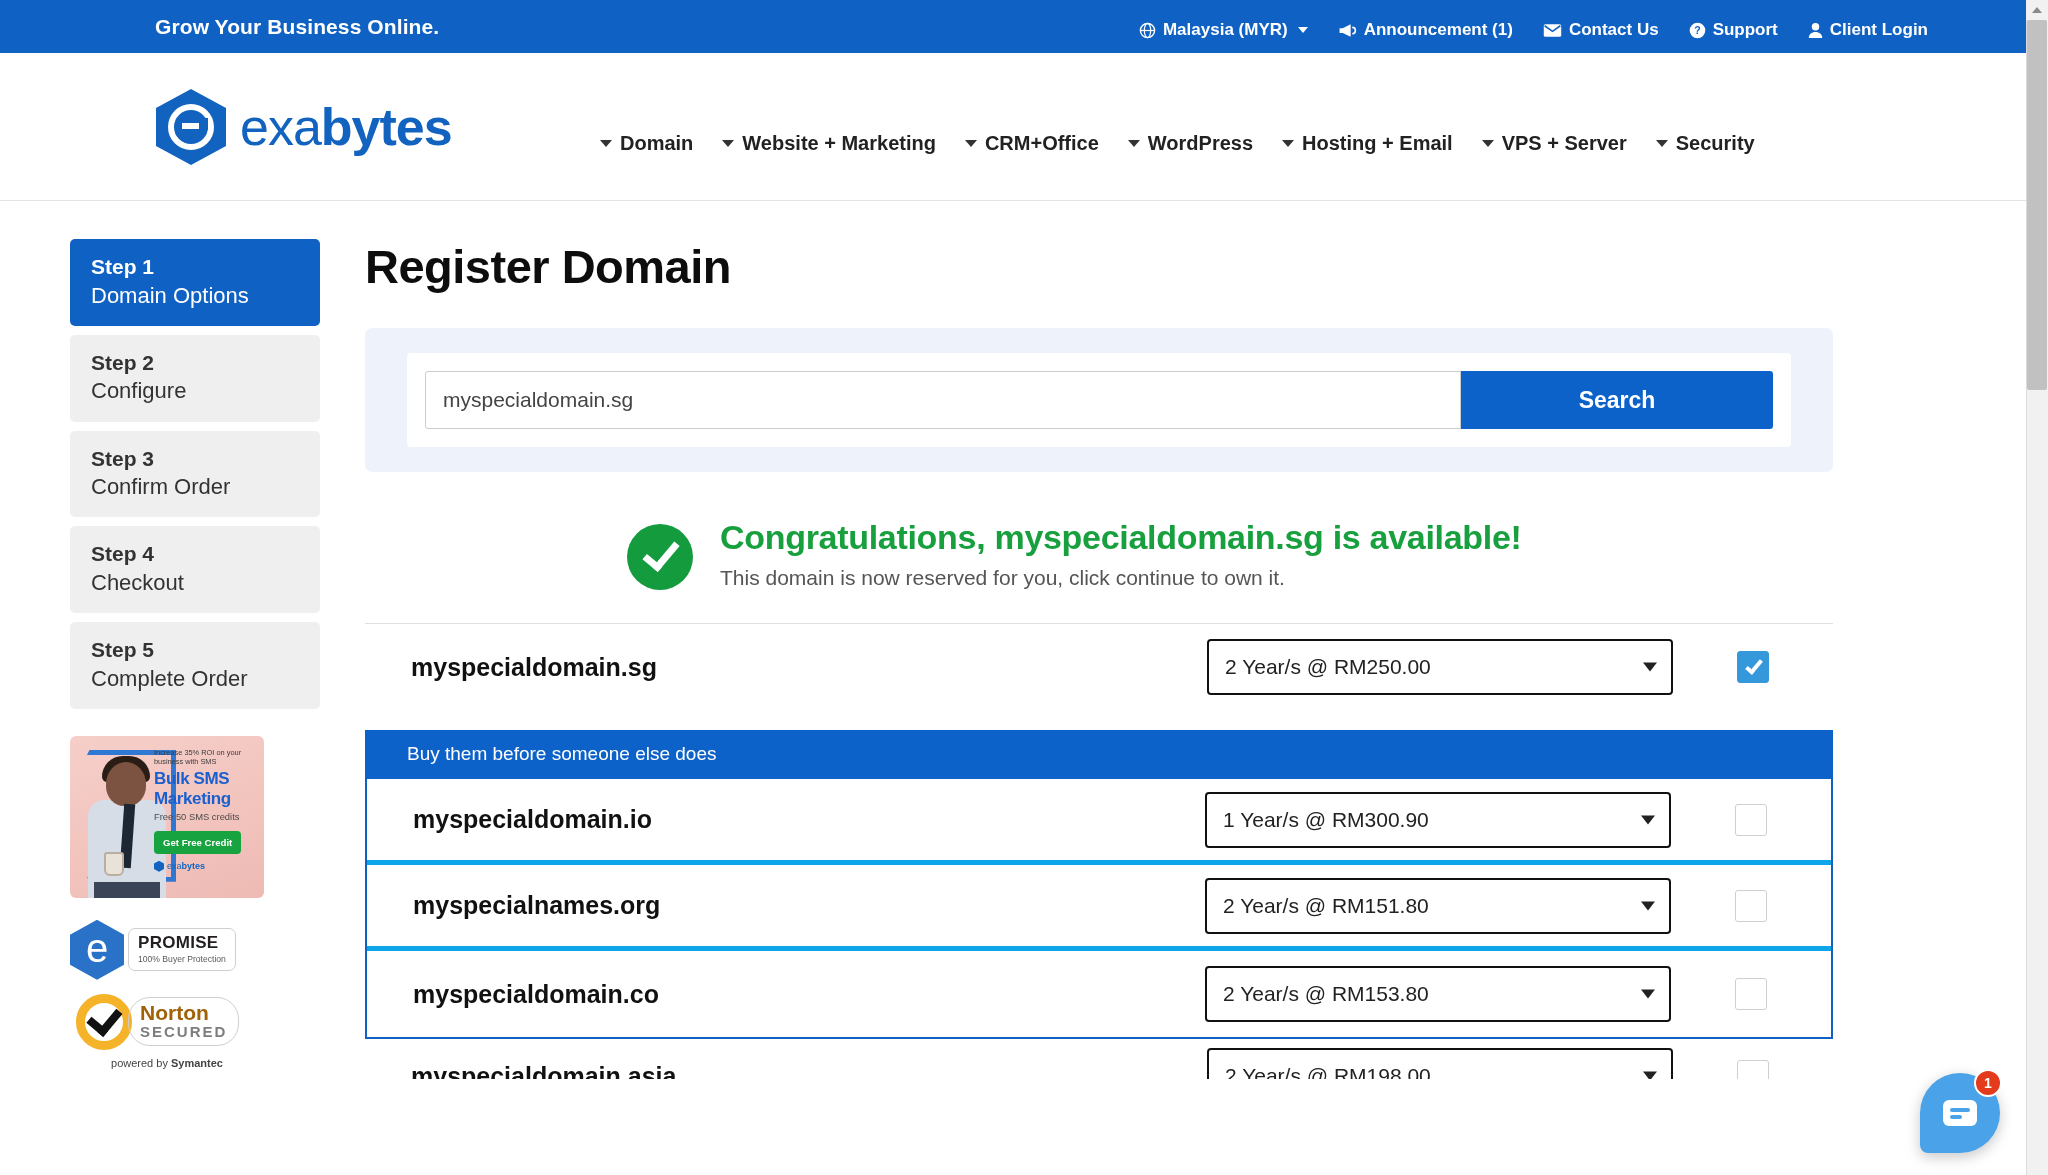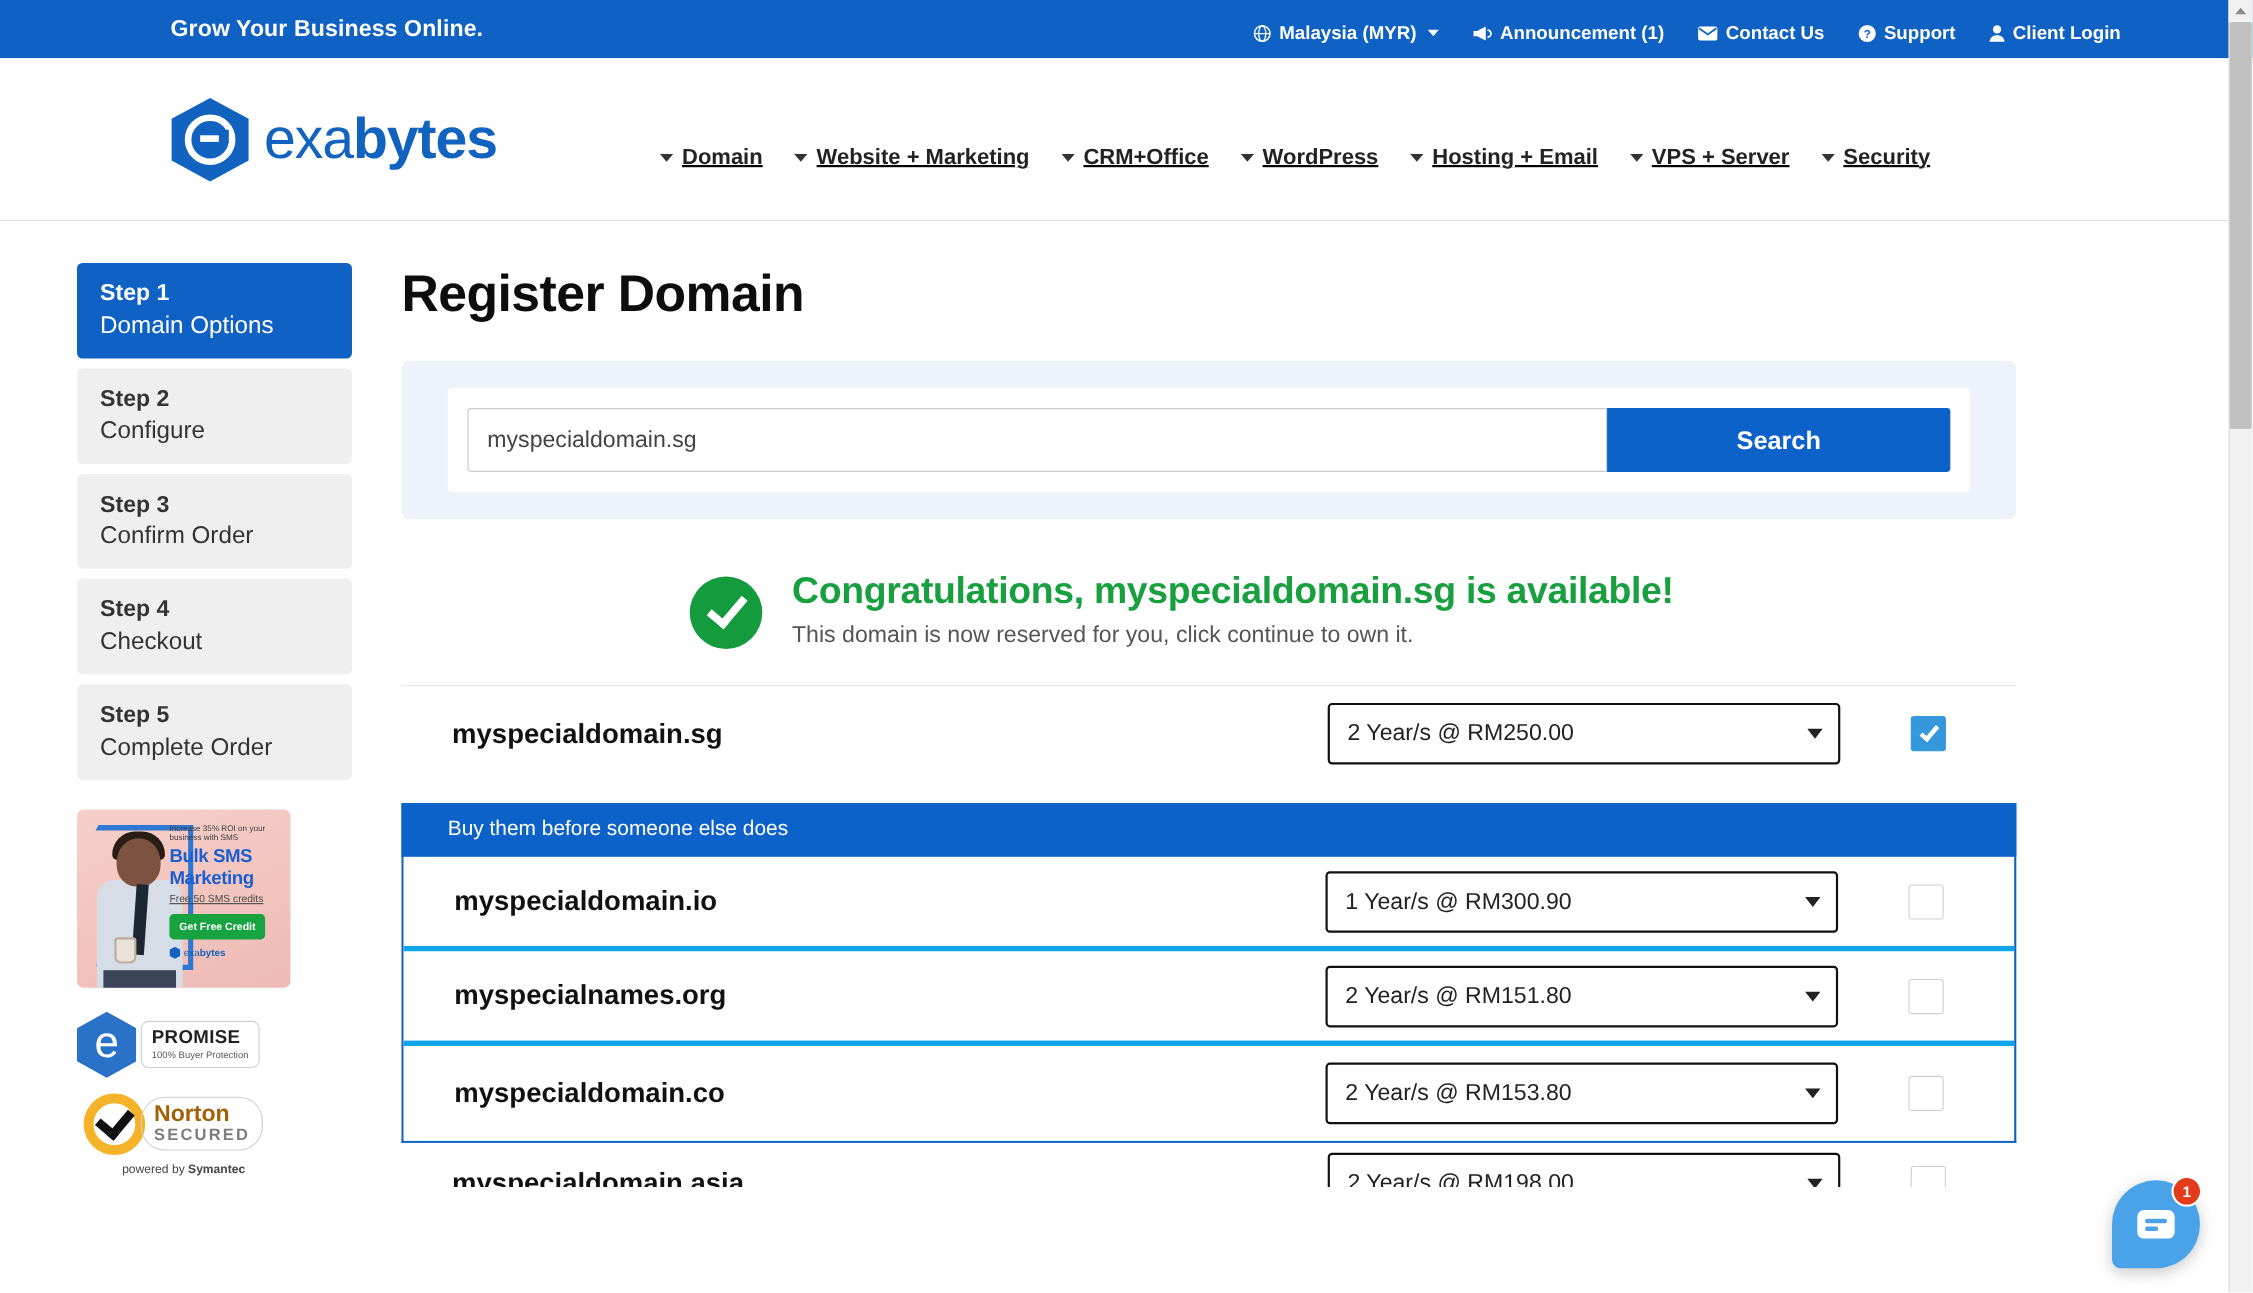--- a/index.html
+++ b/index.html
@@ -36,21 +36,21 @@
   
   .header {
     height: 148px; background:#fff; border-bottom:1px solid #e3e3e3;
     display:flex; align-items:center; position:relative;
   }
   .logo { margin-left: 155px; display:flex; align-items:center; gap: 13px; }
   .logo-hex { width:72px; height:78px; position:relative; }
   .logo-txt { font-size: 52px; letter-spacing:-1px; color:#1263bf; font-weight:400; }
   .logo-txt b { font-weight:800; }
 
-  .mainnav { position:absolute; left: 600px; top:0; height:180px; display:flex; align-items:center; gap: 29px; text-decoration: underline; }
+  .mainnav { position:absolute; left: 600px; top:0; height:180px; display:flex; align-items:center; gap: 29px; }
   .nav-item {
     display:flex; align-items:center; gap:8px; font-size:20px; font-weight:700; color:#222;
     cursor:pointer; white-space:nowrap;
   }
   .chev {
     width:0;height:0;border-left:6px solid transparent;border-right:6px solid transparent;
     border-top:7px solid #333;
   }
 
   
@@ -76,21 +76,21 @@
   .ad .person { position:absolute; left: 8px; bottom:0; width:92px; height:150px; }
   .ad .p-head { position:absolute; left:28px; top:14px; width:40px;height:44px;border-radius:50% 50% 45% 45%; background:#7c5340;}
   .ad .p-hair { position:absolute; left:24px; top:8px; width:48px;height:26px;border-radius:24px 24px 6px 6px; background:#2a1d16;}
   .ad .p-body { position:absolute; left:10px; top:52px; width:78px;height:98px;border-radius:16px 16px 0 0; background:#d7dde6;}
   .ad .p-tie  { position:absolute; left:44px; top:56px; width:11px;height:64px; background:#1d2733; transform:rotate(4deg);}
   .ad .p-cup  { position:absolute; left:26px; top:104px; width:20px;height:24px;border-radius:3px 3px 6px 6px; background:#e9e2d8; border:2px solid #b9ae9f;}
   .ad .p-pants{ position:absolute; left:16px; top:134px; width:66px;height:20px; background:#3b4557;}
   .ad-copy { position:absolute; right:6px; top:12px; width:104px; text-align:left; }
   .ad-sub1 { font-size:7.4px; color:#3a3a3a; line-height:1.3; }
   .ad-title { font-size:17px; font-weight:800; color:#1a5fd0; line-height:1.02; letter-spacing:-.4px; margin-top:3px;}
-  .ad-sub2 { font-size:9.4px; color:#4b4b4b; margin-top:3px;text-decoration:underline; }
+  .ad-sub2 { font-size:9.4px; color:#4b4b4b; margin-top:3px; }
   .ad-btn { margin-top:9px; background:#17a33f; color:#fff; font-size:9.6px; font-weight:700;
     border-radius:4px; padding:6px 9px; display:inline-block; }
   .ad-brand { margin-top:7px; display:flex; align-items:center; gap:3px; }
   .ad-brand .h { width:10px;height:11px;background:#1263bf; clip-path:polygon(50% 0,100% 25%,100% 75%,50% 100%,0 75%,0 25%);}
   .ad-brand .t { font-size:9px; color:#1263bf; }
   .ad-brand .t b { font-weight:800; }
 
   
   .badges { margin-top: 22px; width:194px; }
   .promise { display:flex; align-items:center; gap:4px; }

